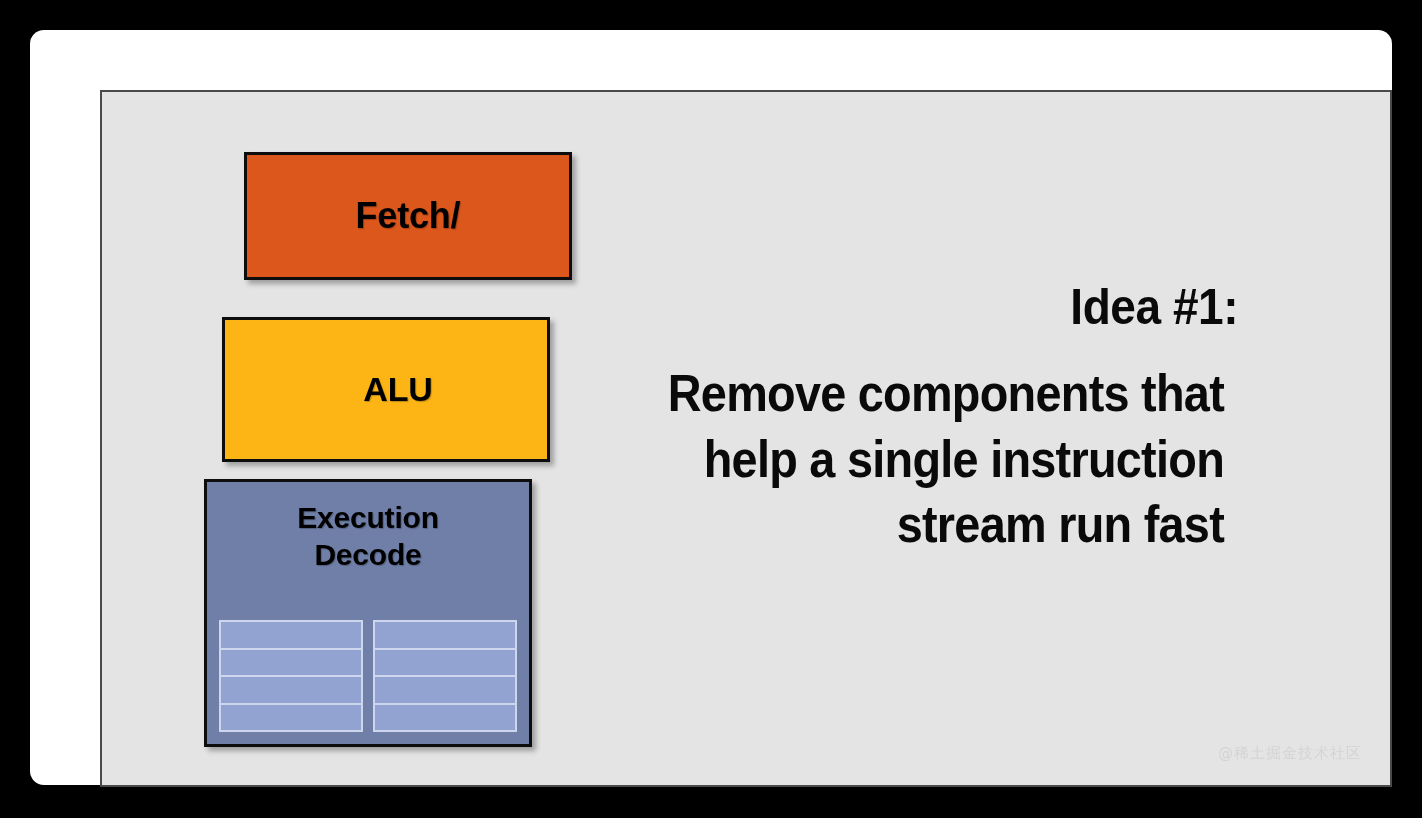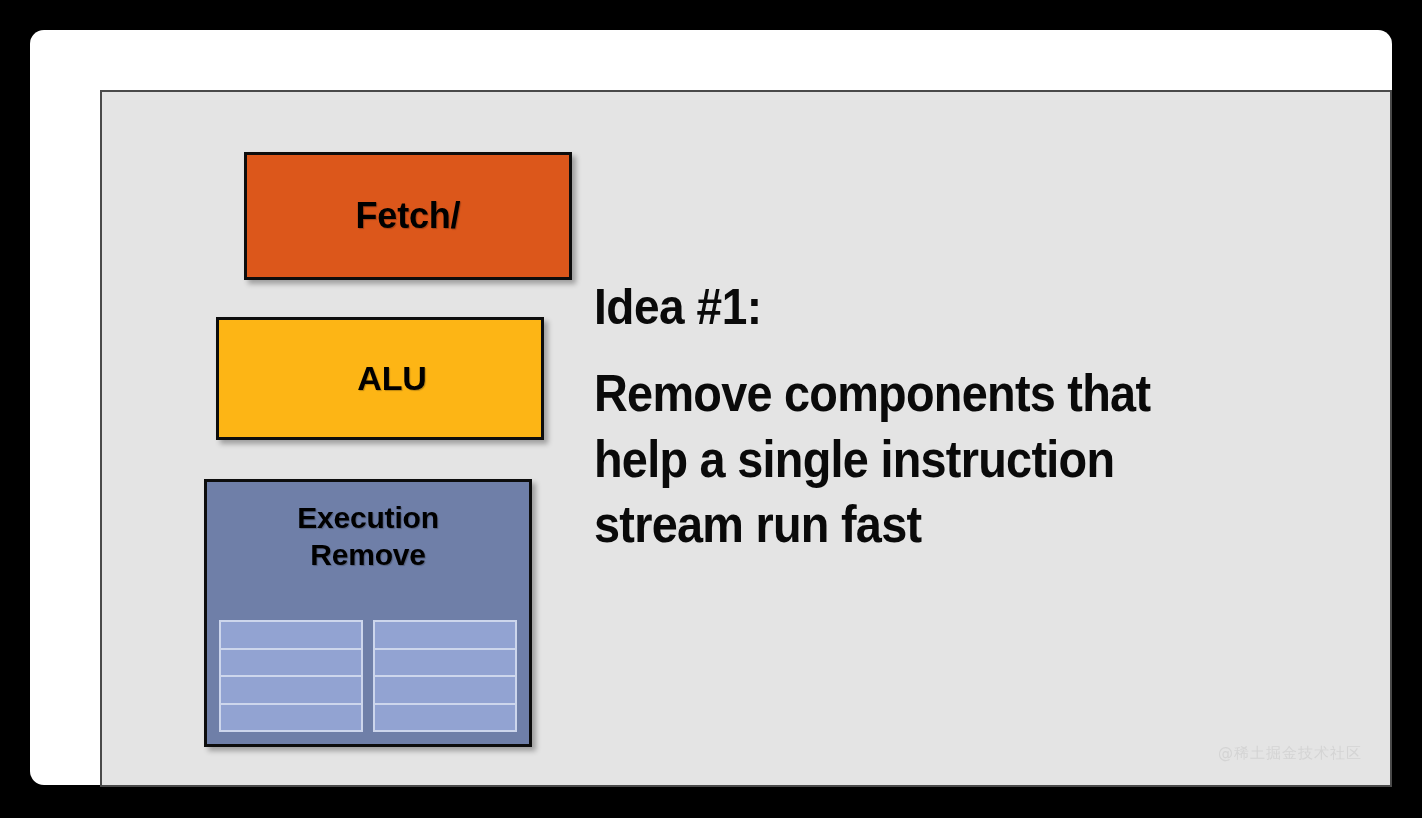--- a/index.html
+++ b/index.html
@@ -68,24 +68,24 @@
     left: 102px;  
     top: 60px;
     width: 328px;
     height: 128px;
     background: #dc571b;
     margin-left: 40px;
   }
   #block-fetch-decode .hw-label { font-size: 36px; }
 
   #block-alu {
-    left: 114px;
+    left: 120px;
     top: 225px;
     width: 328px;
-    height: 123px;
+    height: 145px;
     background: #fdb515;
     padding-left: 24px;
   }
   #block-alu .hw-label { font-size: 34px; }
 
   #block-exec-context {
     left: 102px;
     top: 387px;
     width: 328px;
     height: 268px;
@@ -120,20 +120,21 @@
     background: #92a3d2;
   }
   .register-cell:last-child { border-bottom: none; }
 
   
   #idea-text {
     position: absolute;
     left: 492px;   
     top: 188px;
     width: 700px;
+    text-align: right;
   }
   #idea-heading {
     font-size: 50px;
     font-weight: bold;
     color: #0a0a0a;
     line-height: 1.1;
     letter-spacing: -0.5px;
     margin-bottom: 26px;
     transform: scaleX(0.92);
     transform-origin: left center;
@@ -178,21 +179,21 @@
 
       <div class="hw-block" id="block-alu">
         <div class="hw-label">
           <span>ALU</span><br>
         </div>
       </div>
 
       <div class="hw-block" id="block-exec-context">
         <div class="hw-label">
           <span>Execution</span><br>
-          <span>Remove</span>
+          <span>Decode</span>
         </div>
 
         <div id="register-file">
           <div class="register-bank">
             <div class="register-cell"></div>
             <div class="register-cell"></div>
             <div class="register-cell"></div>
             <div class="register-cell"></div>
           </div>
           <div class="register-bank">

